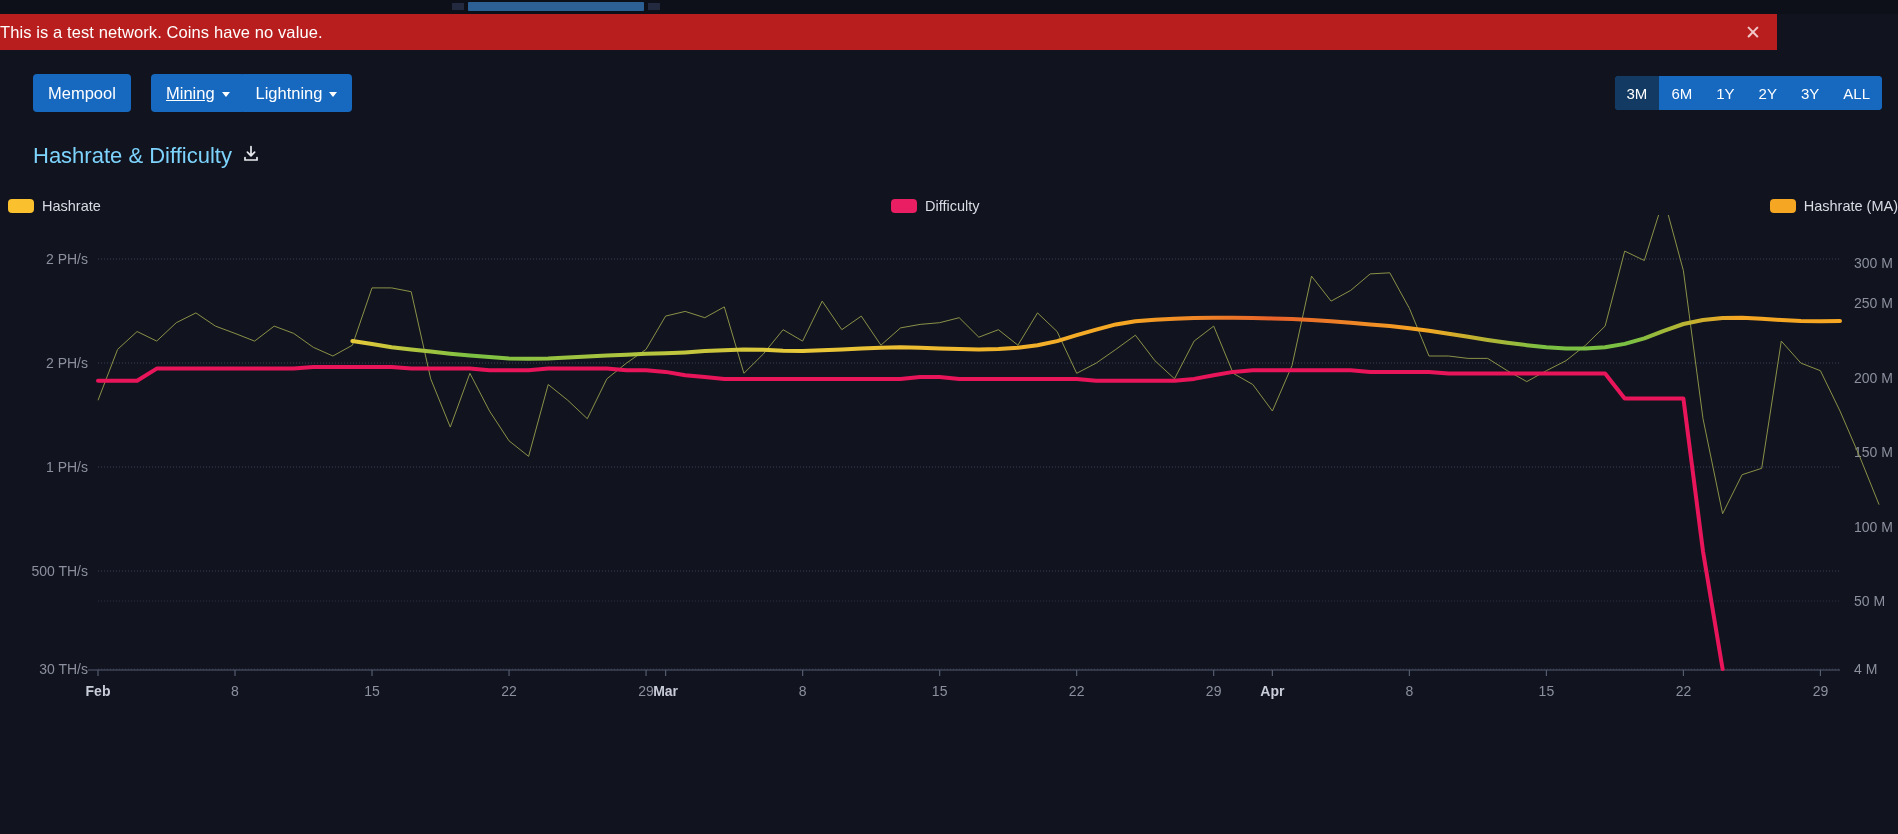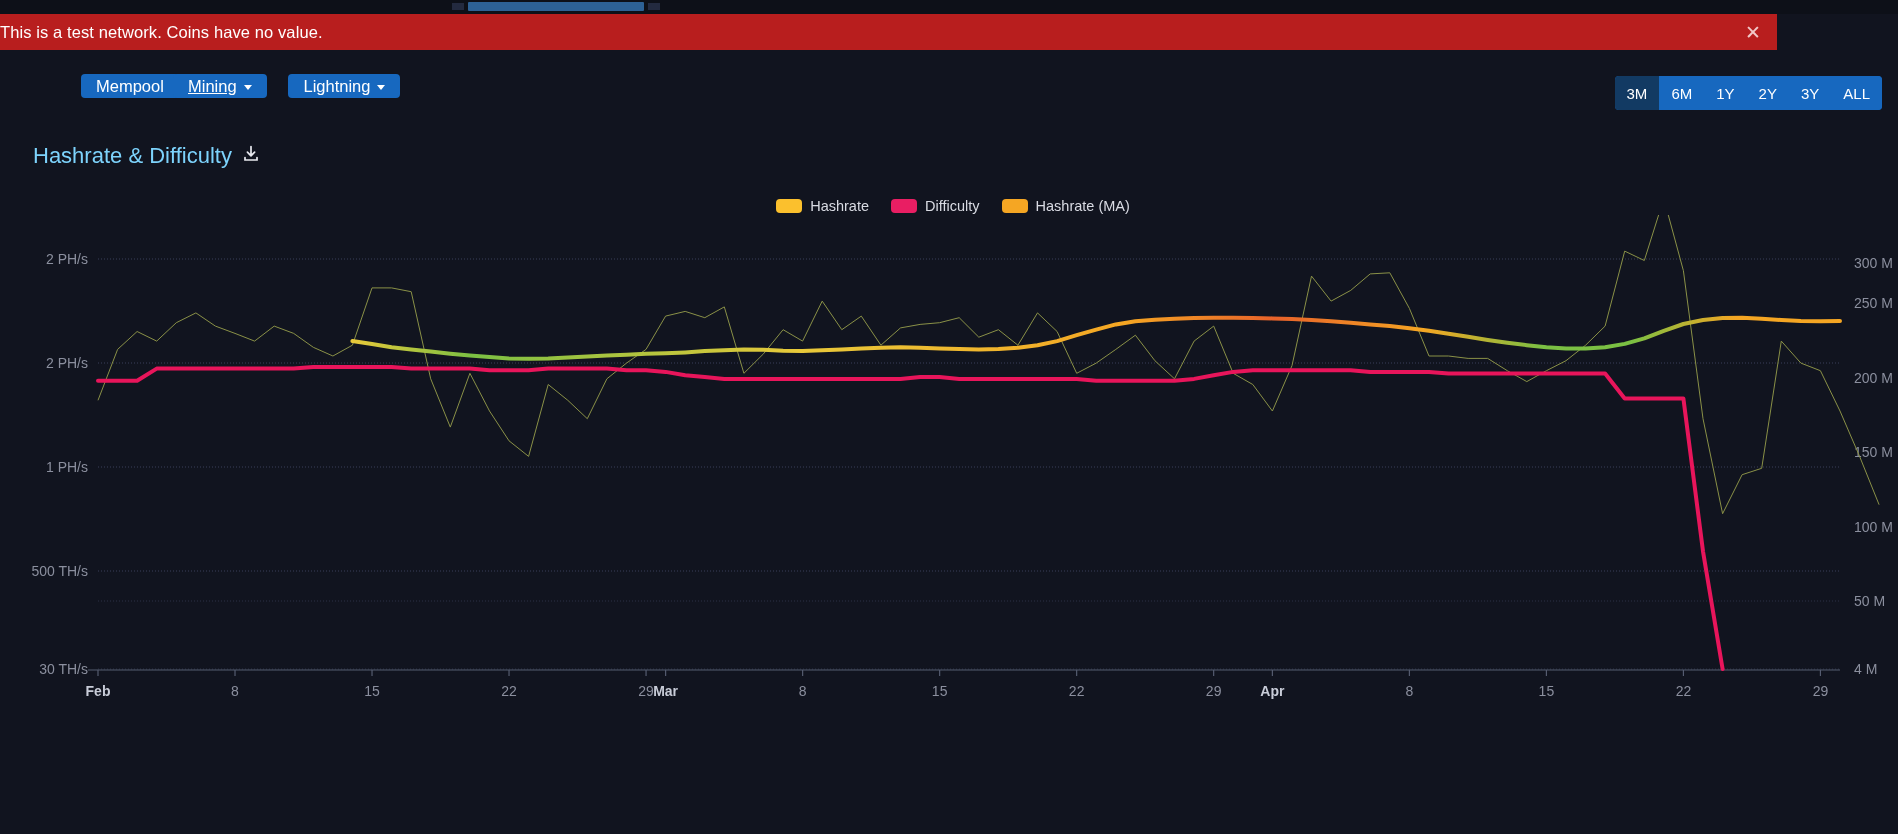--- a/index.html
+++ b/index.html
@@ -34,26 +34,26 @@
   }
   #banner .msg { color: #fff; font-size: 16.5px; letter-spacing: .1px; }
   #banner .close {
     position: absolute; right: 16px; top: 50%; transform: translateY(-50%);
     color: #f2c9c9; font-size: 19px; line-height: 1; cursor: pointer;
     font-family: "DejaVu Sans", sans-serif;
   }
   
   #navrow { position: absolute; top: 74px; left: 0; width: 1898px; height: 42px; }
   .navbtn {
-    position: absolute; top: 0; height: 24px;
+    position: absolute; top: 0; height: 38px;
     background: #1768bf; color: #fff;
     border: none; border-radius: 4px;
     font-family: "Liberation Sans", sans-serif;
     font-size: 16.5px; padding: 0 15px; cursor: pointer;
-    display: flex; align-items: center; gap: 7px; margin-left: 48px;
+    display: flex; align-items: center; gap: 7px;
   }
   .caret {
     width: 0; height: 0; border-left: 4.5px solid transparent;
     border-right: 4.5px solid transparent; border-top: 5px solid #fff;
     display: inline-block; position: relative; top: 1px;
   }
   
   #range {
     position: absolute; top: 76px; right: 16px; height: 34px;
     display: flex; border-radius: 4px; overflow: hidden;
@@ -65,21 +65,21 @@
     cursor: pointer; min-width: 36px; background: #1768bf; text-align: right;
   }
   #range .r.active { background: #123a63; }
   
   #titlerow { position: absolute; top: 143px; left: 33px; display: flex; align-items: center; gap: 10px; }
   #titlerow .t { color: #7dd3fc; font-size: 22px; font-weight: 400; }
   #titlerow .dl { display: block; }
   
   #legend {
     position: absolute; top: 198px; left: 0; width: 1898px;
-    display: flex; justify-content: center; align-items: center; gap: 22px; padding-left: 8px;
+    display: flex; justify-content: space-between; align-items: center; gap: 22px; padding-left: 8px;
   }
   .leg { display: flex; align-items: center; gap: 8px; }
   .leg .sw { width: 26px; height: 14px; border-radius: 4px; display: block; }
   .leg .lb { color: #d9dbe3; font-size: 14.5px; }
   
   #chartwrap { position: absolute; top: 215px; left: 0; width: 1888px; height: 619px; }
   #chartsvg { display: block; }
   .axlabel { fill: #8b8f9e; font-size: 14px; font-family: "Liberation Sans", sans-serif; }
   .axlabel.bold { fill: #c8ccd8; font-weight: bold; }
   .gridline { stroke: #2c3146; stroke-width: 1; stroke-dasharray: 1 2; }
@@ -97,21 +97,21 @@
 
 <div id="banner">
   <span class="msg">This is a test network. Coins have no value.</span>
   <span class="close">✕</span>
 </div>
 
 <div id="navrow">
     <button class="navbtn" style="left: 33px;">
       <span>Mempool</span>
     </button>
-    <button class="navbtn" style="left: 125px; text-decoration: underline;">
+    <button class="navbtn" style="left: 151px; text-decoration: underline;">
       <span>Mining</span>
       <span class="caret"></span>
     </button>
     <button class="navbtn" style="left: 240.484px;">
       <span>Lightning</span>
       <span class="caret"></span>
     </button>
   </div>
 
 <div id="range">

